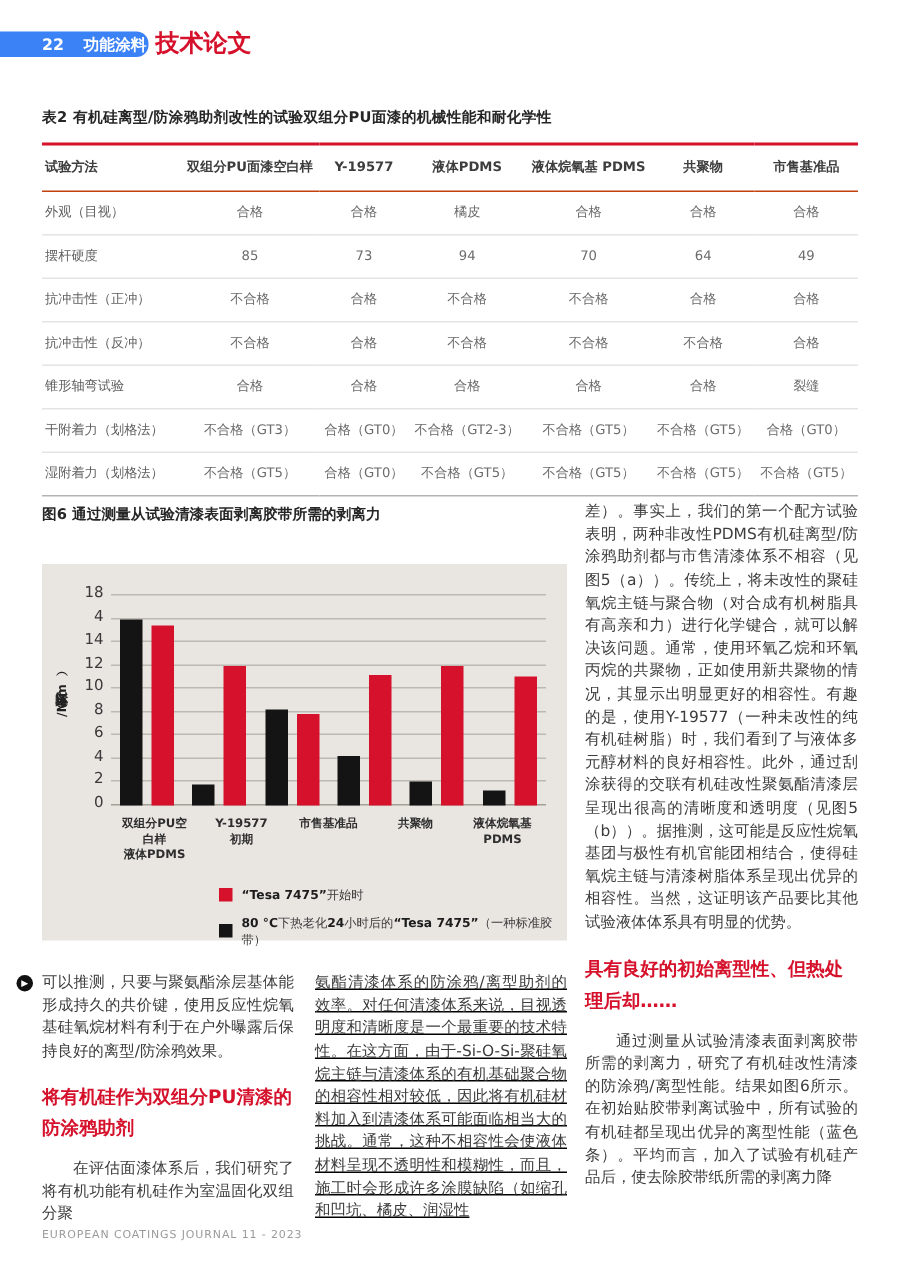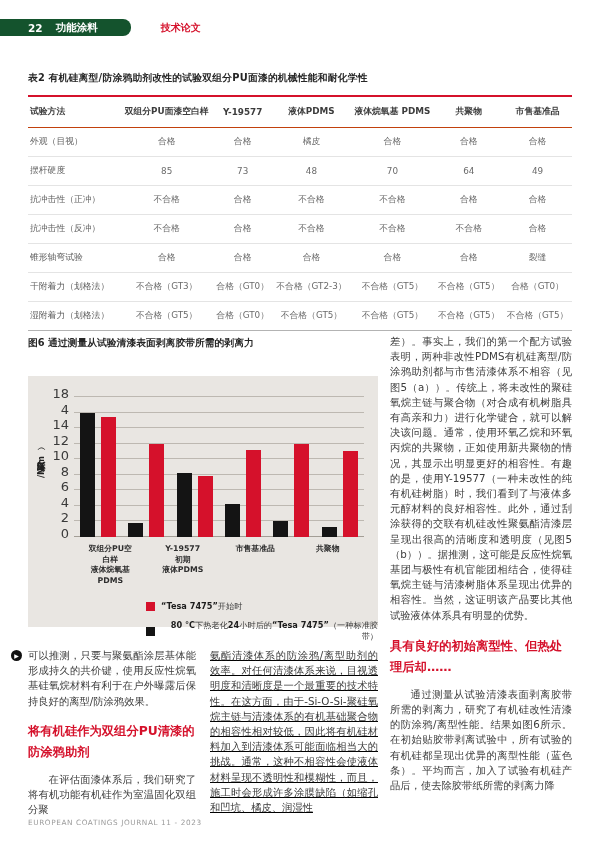--- a/index.html
+++ b/index.html
@@ -2,24 +2,24 @@
 <html><head>
 <meta charset="utf-8">
 <style>
   * { margin:0; padding:0; box-sizing:border-box; }
   html,body { background:#888; }
   body { font-family:"DejaVu Sans", sans-serif; }
   .page { position:relative; width:600px; height:849px; background:#ffffff; margin:0 auto; overflow:hidden; }
 
   
   .header { position:absolute; top:19px; left:0; display:flex; align-items:center; }
-  .header-pill { background:#14532d; color:#fff; border-radius:0 8px 8px 0;
+  .header-pill { background:#3b82f6; color:#fff; border-radius:0 8px 8px 0;
                  height:17px; display:flex; align-items:center; gap:13px;
-                 padding:0 33px 0 28px; font-weight:bold; font-size:10.5px; }
-  .header-type { color:#d5112b; font-weight:bold; font-size:10px; margin-left:30px; }
+                 padding:0 1px 0 28px; font-weight:bold; font-size:10.5px; }
+  .header-type { color:#d5112b; font-weight:bold; font-size:16px; margin-left:5px; }
 
   
   .table-section { position:absolute; top:72px; left:28px; width:544px; }
   .table-title { font-size:9.8px; font-weight:bold; color:#262626; letter-spacing:0.2px; }
   table.results { width:100%; border-collapse:collapse; margin-top:10px; border-top:2.5px solid #d5112b; }
   table.results th, table.results td { font-size:8.8px; text-align:center; padding:8px 2px; }
   table.results thead th { color:#3d3d3d; font-weight:bold; border-bottom:1px solid #c2410c; padding:9px 2px; }
   table.results tbody td { color:#6b6b6b; border-bottom:1px solid #e4e4e4; white-space:nowrap; }
   table.results tbody tr:last-child td { border-bottom:1px solid #b3b3b3; }
   table.results .rowlabel { text-align:left; width:17%; }
@@ -31,27 +31,27 @@
   .chart-box { position:absolute; top:376px; left:28px; width:350px; height:251px;
                background:#e9e6e2; }
   .chart-body { display:flex; padding:21px 14px 0 8px; }
   .y-axis-label { writing-mode:vertical-rl; transform:rotate(180deg);
                   font-size:8.4px; font-weight:bold; color:#222; height:140px; text-align:center; }
   .chart-main { flex:1; margin-left:27px; }
   .plot { position:relative; height:140px; }
   .gridline { position:absolute; left:0; right:0; height:1px; background:#bdb8b1; }
   .gridline.zero { background:#a39e96; }
   .ytick { position:absolute; left:-23px; width:18px; text-align:right;
-           font-size:13px; color:#3a3a3a; transform:translateY(4px);margin-top:24px; }
+           font-size:10px; color:#3a3a3a; transform:translateY(4px);margin-top:24px; }
   .bars-layer { position:absolute; inset:0; display:grid; grid-template-columns:repeat(6,1fr); }
   .bar-group { display:flex; align-items:flex-end; justify-content:center; gap:6px; height:100%; }
   .bar { width:15px; }
-  .x-labels { display:grid; grid-template-columns:repeat(4,1fr); padding-top:7px; }
+  .x-labels { display:grid; grid-template-columns:repeat(5,1fr); padding-top:7px; }
   .x-label { text-align:center; font-size:7.8px; font-weight:bold; color:#2e2e2e; line-height:10.5px; }
-  .legend { margin:15px 0 0 118px; display:flex; flex-direction:column; gap:8px;text-align:right; }
+  .legend { margin:15px 0 0 118px; display:flex; flex-direction:column; gap:8px; }
   .legend-row { display:flex; align-items:center; gap:6px; font-size:8.2px; color:#3a3a3a; }
   .legend-swatch { width:9px; height:9px; flex:0 0 auto; }
   .legend-row b { color:#1c1c1c; }
 
   
   .bodytext { font-size:10.3px; line-height:15.2px; color:#3c3c3c; text-align:justify; }
   .indent { text-indent:2em; }
   .red-heading { color:#d5112b; font-weight:bold; font-size:12.3px; line-height:21px; }
   .left-cols { position:absolute; top:648px; left:28px; width:350px; display:flex; gap:14px; }
   .col-left  { width:168px; }
@@ -102,21 +102,21 @@
             <td>合格</td>
             <td>橘皮</td>
             <td>合格</td>
             <td>合格</td>
             <td>合格</td>
           </tr>
           <tr>
             <td class="rowlabel">摆杆硬度</td>
             <td>85</td>
             <td>73</td>
-            <td>48</td>
+            <td>94</td>
             <td>70</td>
             <td>64</td>
             <td>49</td>
           </tr>
           <tr>
             <td class="rowlabel">抗冲击性（正冲）</td>
             <td>不合格</td>
             <td>合格</td>
             <td>不合格</td>
             <td>不合格</td>

